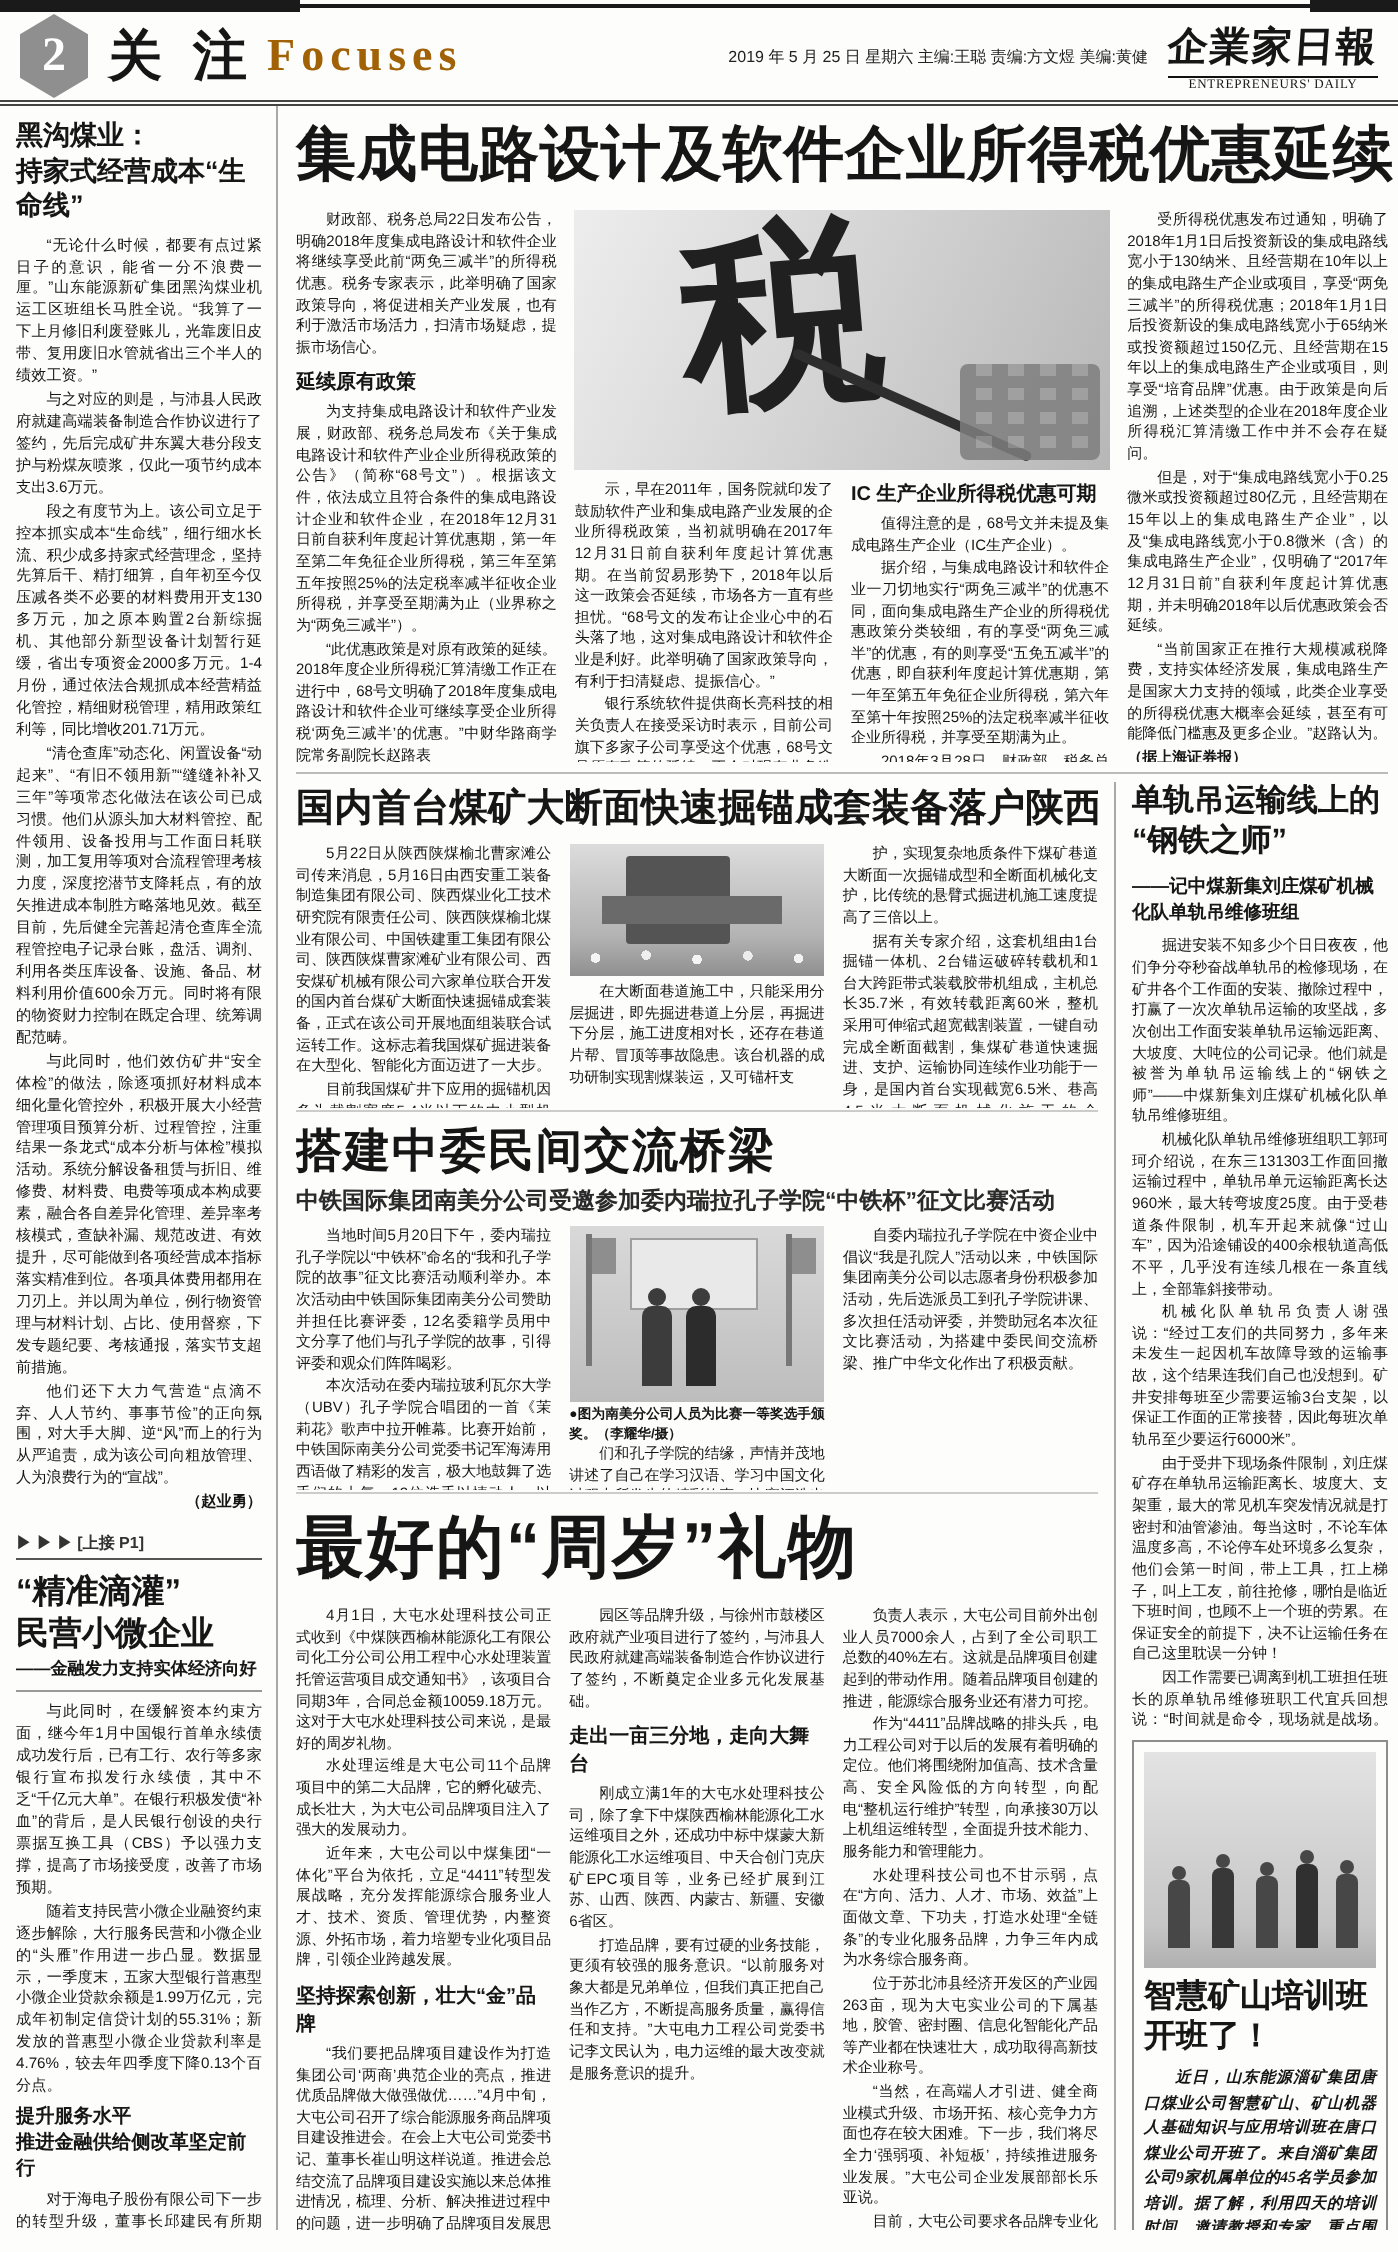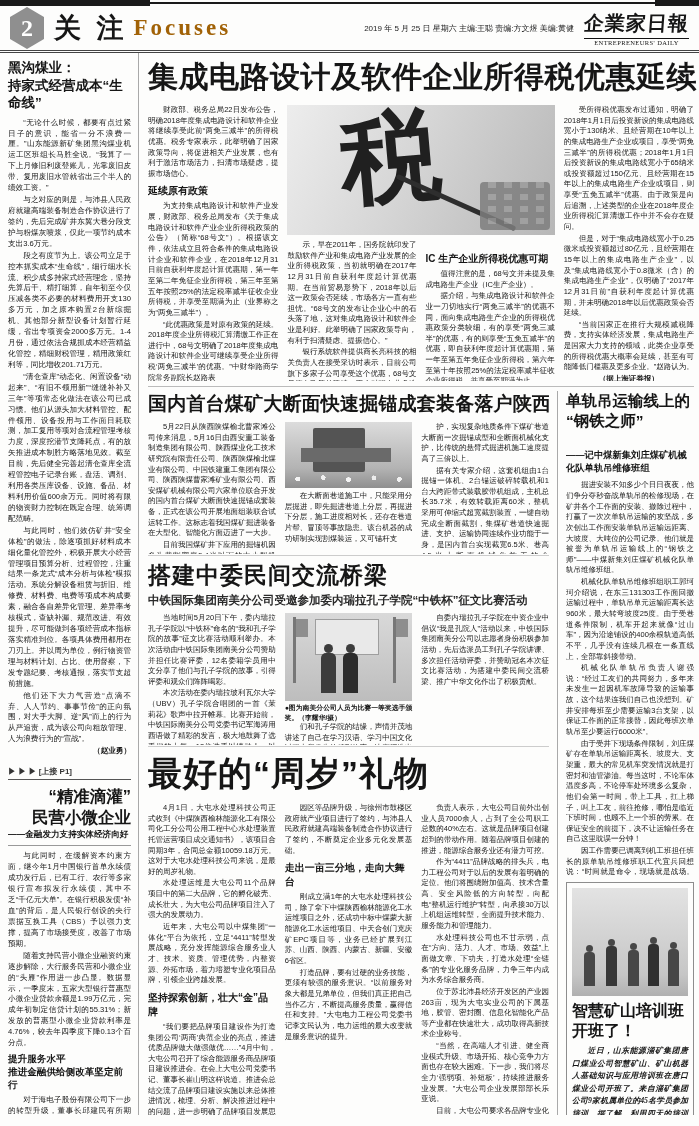--- a/index.html
+++ b/index.html
@@ -22,31 +22,31 @@
   .m-en{font-size:6.5px;letter-spacing:.4px;border-top:1.5px solid #111;margin-top:1px;font-family:"Liberation Serif",serif;}
   
   .bodywrap{display:flex;height:1062px;overflow:hidden;}
   .sidebar{width:139px;box-sizing:border-box;padding:6px 7px 4px 8px;border-right:1px solid #a9a9a9;overflow:hidden;}
   .main{flex:1;box-sizing:border-box;padding:2px 5px 0 9px;overflow:hidden;display:flex;flex-direction:column;}
   p{margin:0 0 1px 0;text-indent:2em;text-align:justify;}
   .sidebar p{font-size:7.6px;line-height:1.44;}
   .s-title{font-size:13.5px;font-weight:900;line-height:1.3;margin:0 0 6px 0;white-space:pre-line;}
   .byline{text-align:right;font-weight:700;font-size:7.6px;margin:1px 0 4px;}
   .cont-marker{font-size:8px;font-weight:700;border-bottom:1px solid #555;padding:6px 0 2px;margin-bottom:6px;color:#333;}
-  .jz-title{font-size:16.5px;font-weight:900;line-height:1.25;margin:2px 0 2px;white-space:pre-line;text-align:right;}
+  .jz-title{font-size:16.5px;font-weight:900;line-height:1.25;margin:2px 0 2px;white-space:pre-line;}
   .jz-sub{font-size:8.6px;font-weight:700;margin:0 0 5px;border-bottom:1px solid #999;padding-bottom:4px;}
   .s-subhead{font-size:9.6px;font-weight:900;line-height:1.35;margin:4px 0 3px;white-space:pre-line;}
   
   .tax-head{font-size:30px;font-weight:900;letter-spacing:.5px;text-align:center;margin:2px 0 7px;white-space:nowrap;}
   .tax-cols{display:flex;gap:9px;height:276px;overflow:hidden;}
   .tax-cols .tcol{flex:1;min-width:0;}
   .tmid{flex:2.05;display:flex;flex-direction:column;min-width:0;}
   .main p{font-size:7.5px;line-height:1.42;}
   .subhead{font-size:10px;font-weight:900;margin:5px 0 3px;text-indent:0;}
-  .attr{text-align:center;font-weight:700;text-indent:0;}
+  .attr{text-align:left;font-weight:700;text-indent:0;}
   .photo{position:relative;overflow:hidden;}
   .tax-photo{height:130px;background:linear-gradient(115deg,#ededed 0%,#d6d6d6 45%,#b7b7b7 100%);margin-bottom:5px;}
   .tax-char{position:absolute;left:54px;top:-6px;font-size:100px;font-weight:900;color:#202020;
             font-family:"Liberation Serif",serif;transform:rotate(-5deg);line-height:1.2;}
   .calc{position:absolute;right:5px;bottom:5px;width:70px;height:48px;background:#9b9b9b;border-radius:4px;
         background-image:repeating-linear-gradient(0deg,#7e7e7e 0 6px,transparent 6px 12px),
                          repeating-linear-gradient(90deg,#7e7e7e 0 8px,transparent 8px 16px);opacity:.85;}
   .pen{position:absolute;right:34px;bottom:30px;width:130px;height:5px;background:#2e2e2e;border-radius:3px;transform:rotate(24deg);}
   .tmid-cols{display:flex;gap:9px;flex:1;overflow:hidden;}
   .tmid-cols .tcol{flex:1;min-width:0;}
@@ -78,21 +78,21 @@
   .cer-fig::before{content:"";position:absolute;top:-9px;left:3px;width:9px;height:9px;border-radius:50%;background:#3c3c3c;}
   .cer-f1{left:36px;} .cer-f2{left:58px;background:#2c2c2c;}
   .cer-flag{position:absolute;top:4px;width:3px;height:66px;background:#777;}
   .cer-flag::after{content:"";position:absolute;left:3px;top:2px;width:12px;height:18px;background:#8e8e8e;}
   .cer-fl1{left:8px;} .cer-fl2{right:16px;}
   .caption{font-size:6.8px;font-weight:700;line-height:1.4;text-indent:0;text-align:justify;}
   .gift{flex:1;overflow:hidden;border-top:1px solid #ccc;padding-top:3px;}
   .gift-head{font-size:34px;font-weight:900;letter-spacing:1px;margin:1px 0 6px;white-space:nowrap;}
   .gift .cols3{height:370px;}
   
-  .mono-head{font-size:15.5px;font-weight:900;line-height:1.3;margin:0 0 18px;white-space:pre-line;}
+  .mono-head{font-size:15.5px;font-weight:900;line-height:1.3;margin:0 0 6px;white-space:pre-line;}
   .mono-sub{font-size:9.3px;font-weight:900;line-height:1.4;margin:0 0 5px;}
   .mono-body{height:396px;overflow:hidden;}
   .train-box{border:1px solid #8d8d8d;margin-top:6px;padding:5px 5px 4px;}
   .train-photo{height:108px;background:linear-gradient(#e3e3e3 0%,#c6c6c6 80%,#b0b0b0 100%);margin-bottom:5px;}
   .tr-fig{position:absolute;bottom:10px;width:11px;background:#474747;border-radius:4px 4px 0 0;}
   .tr-fig::before{content:"";position:absolute;top:-7px;left:2px;width:7px;height:7px;border-radius:50%;background:#474747;}
   .train-head{font-size:16px;font-weight:900;line-height:1.25;margin:0 0 4px;white-space:pre-line;}
   .train-body p{font-family:"Liberation Serif",serif;font-style:italic;font-weight:700;font-size:7.8px;line-height:1.6;}
 </style>
 </head>
@@ -170,32 +170,32 @@
               <span class="tax-char">税</span>
               <div class="pen"></div>
               <div class="calc"></div>
             </div>
             <div class="tmid-cols">
               <div class="tcol">
                   <p>示，早在2011年，国务院就印发了鼓励软件产业和集成电路产业发展的企业所得税政策，当初就明确在2017年12月31日前自获利年度起计算优惠期。在当前贸易形势下，2018年以后这一政策会否延续，市场各方一直有些担忧。“68号文的发布让企业心中的石头落了地，这对集成电路设计和软件企业是利好。此举明确了国家政策导向，有利于扫清疑虑、提振信心。”</p>
                   <p>银行系统软件提供商长亮科技的相关负责人在接受采访时表示，目前公司旗下多家子公司享受这个优惠，68号文是原有政策的延续，不会对现有业务造成影响，但对于新设立的软件公司会有正面影响。</p>
                 </div>
               <div class="tcol">
-                <h3 class="subhead" style="margin-top:12px">IC 生产企业所得税优惠可期</h3>
+                <h3 class="subhead" style="margin-top:0">IC 生产企业所得税优惠可期</h3>
                 <div>
                     <p>值得注意的是，68号文并未提及集成电路生产企业（IC生产企业）。</p>
                     <p>据介绍，与集成电路设计和软件企业一刀切地实行“两免三减半”的优惠不同，面向集成电路生产企业的所得税优惠政策分类较细，有的享受“两免三减半”的优惠，有的则享受“五免五减半”的优惠，即自获利年度起计算优惠期，第一年至第五年免征企业所得税，第六年至第十年按照25%的法定税率减半征收企业所得税，并享受至期满为止。</p>
                     <p>2018年3月28日，财政部、税务总局、国家发改委、工信部曾就集成电路生产企业享</p>
                   </div>
               </div>
             </div>
           </div>
           <div class="tcol">
             <div>
-                <p>受所得税优惠发布过通知，明确了2018年1月1日后投资新设的集成电路线宽小于130纳米、且经营期在10年以上的集成电路生产企业或项目，享受“两免三减半”的所得税优惠；2018年1月1日后投资新设的集成电路线宽小于65纳米或投资额超过150亿元、且经营期在15年以上的集成电路生产企业或项目，则享受“五免五减半”优惠。由于政策是向后追溯，上述类型的企业在2018年度企业所得税汇算清缴工作中并不会存在疑问。</p>
+                <p>受所得税优惠发布过通知，明确了2018年1月1日后投资新设的集成电路线宽小于130纳米、且经营期在10年以上的集成电路生产企业或项目，享受“两免三减半”的所得税优惠；2018年1月1日后投资新设的集成电路线宽小于65纳米或投资额超过150亿元、且经营期在15年以上的集成电路生产企业或项目，则享受“培育品牌”优惠。由于政策是向后追溯，上述类型的企业在2018年度企业所得税汇算清缴工作中并不会存在疑问。</p>
                 <p>但是，对于“集成电路线宽小于0.25微米或投资额超过80亿元，且经营期在15年以上的集成电路生产企业”，以及“集成电路线宽小于0.8微米（含）的集成电路生产企业”，仅明确了“2017年12月31日前”自获利年度起计算优惠期，并未明确2018年以后优惠政策会否延续。</p>
                 <p>“当前国家正在推行大规模减税降费，支持实体经济发展，集成电路生产是国家大力支持的领域，此类企业享受的所得税优惠大概率会延续，甚至有可能降低门槛惠及更多企业。”赵路认为。</p>
               </div>
             <p class="attr">（据上海证券报）</p>
           </div>
         </div>
       </div>
 
       <div class="lower">
         <div class="main-left">

